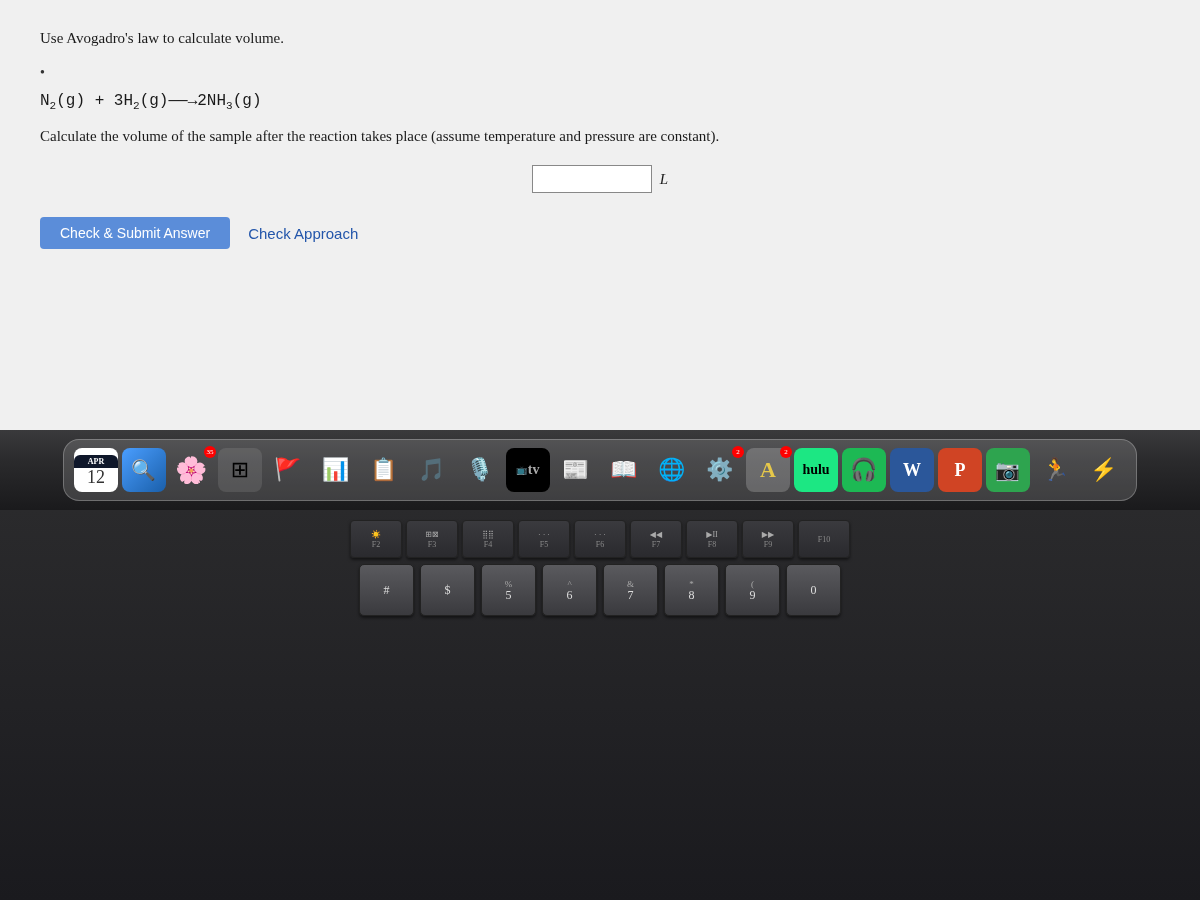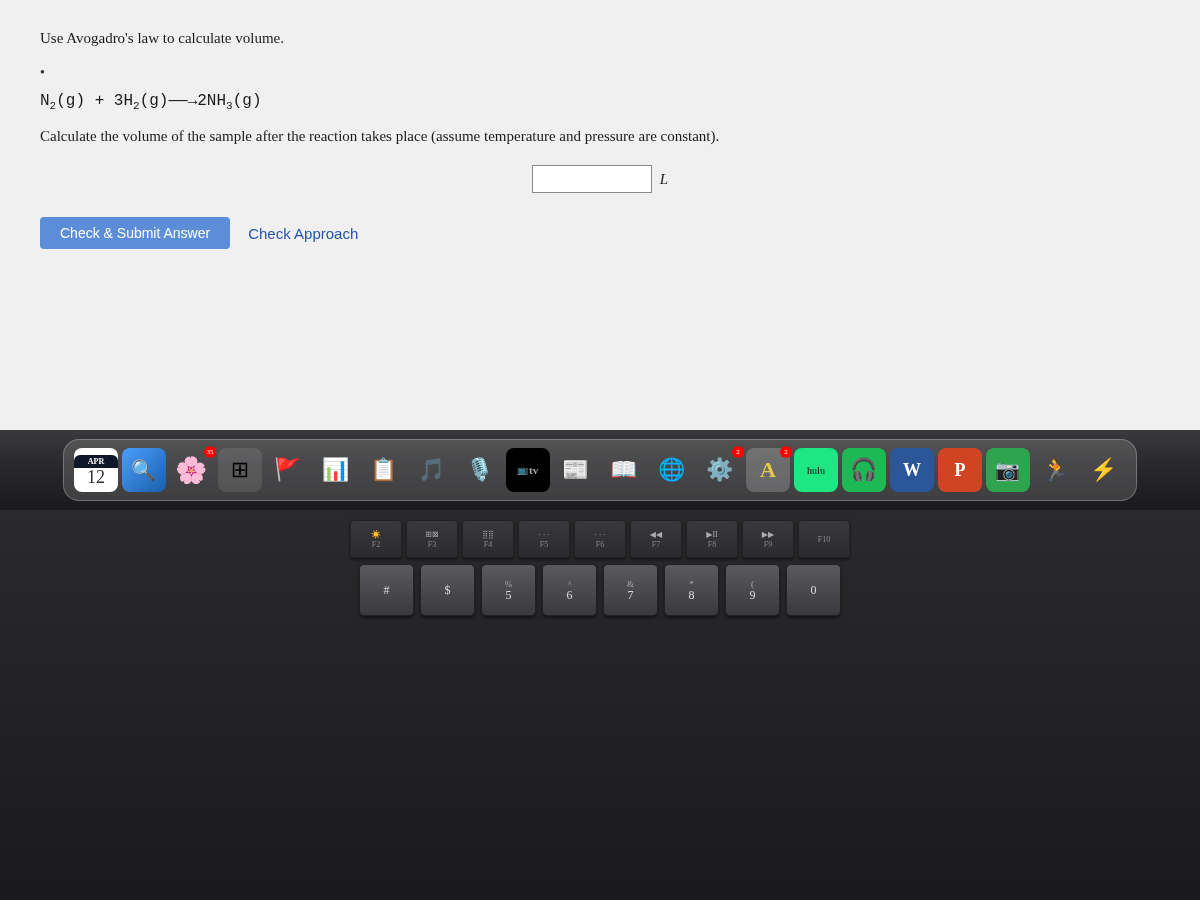--- a/index.html
+++ b/index.html
@@ -335,21 +335,21 @@
     <div class="dock-item" style="font-size:22px;">
       <span>🎵</span>
     </div>
 
     <div class="dock-item" style="font-size:22px;">
       <span>🎙️</span>
     </div>
 
     <div class="dock-item" style="background:#000; border-radius:8px; color:white; font-size:11px; font-weight:bold;">
       <span style="font-size:9px; color:white;">📺</span>
-      <span style="font-size:11px; color:#aaa;">tv</span>
+      <span style="font-size:14px; color:#aaa;">tv</span>
     </div>
 
     <div class="dock-item" style="font-size:22px;">
       <span>📰</span>
     </div>
 
     <div class="dock-item" style="font-size:22px;">
       <span>📖</span>
     </div>
 
@@ -360,21 +360,21 @@
     <div class="dock-item" style="font-size:22px;">
       <span>⚙️</span>
       <div class="dock-badge">2</div>
     </div>
 
     <div class="dock-item" style="font-size:22px; background:#fff3; border-radius:8px;">
       <span style="font-size:22px; color:#e6c84a; font-weight:bold;">A</span>
       <div class="dock-badge">2</div>
     </div>
 
-    <div class="dock-item" style="background:#1ce783; border-radius:8px; font-size:10px; font-weight:normal; color:#000;">
+    <div class="dock-item" style="background:#1ce783; border-radius:8px; font-size:14px; font-weight:bold; color:#000;">
       <span>hulu</span>
     </div>
 
     <div class="dock-item" style="font-size:22px; background:#1db954; border-radius:8px;">
       <span>🎧</span>
     </div>
 
     <div class="dock-item" style="background:#2b579a; border-radius:8px; font-size:18px; font-weight:bold; color:white;">
       <span>W</span>
     </div>

